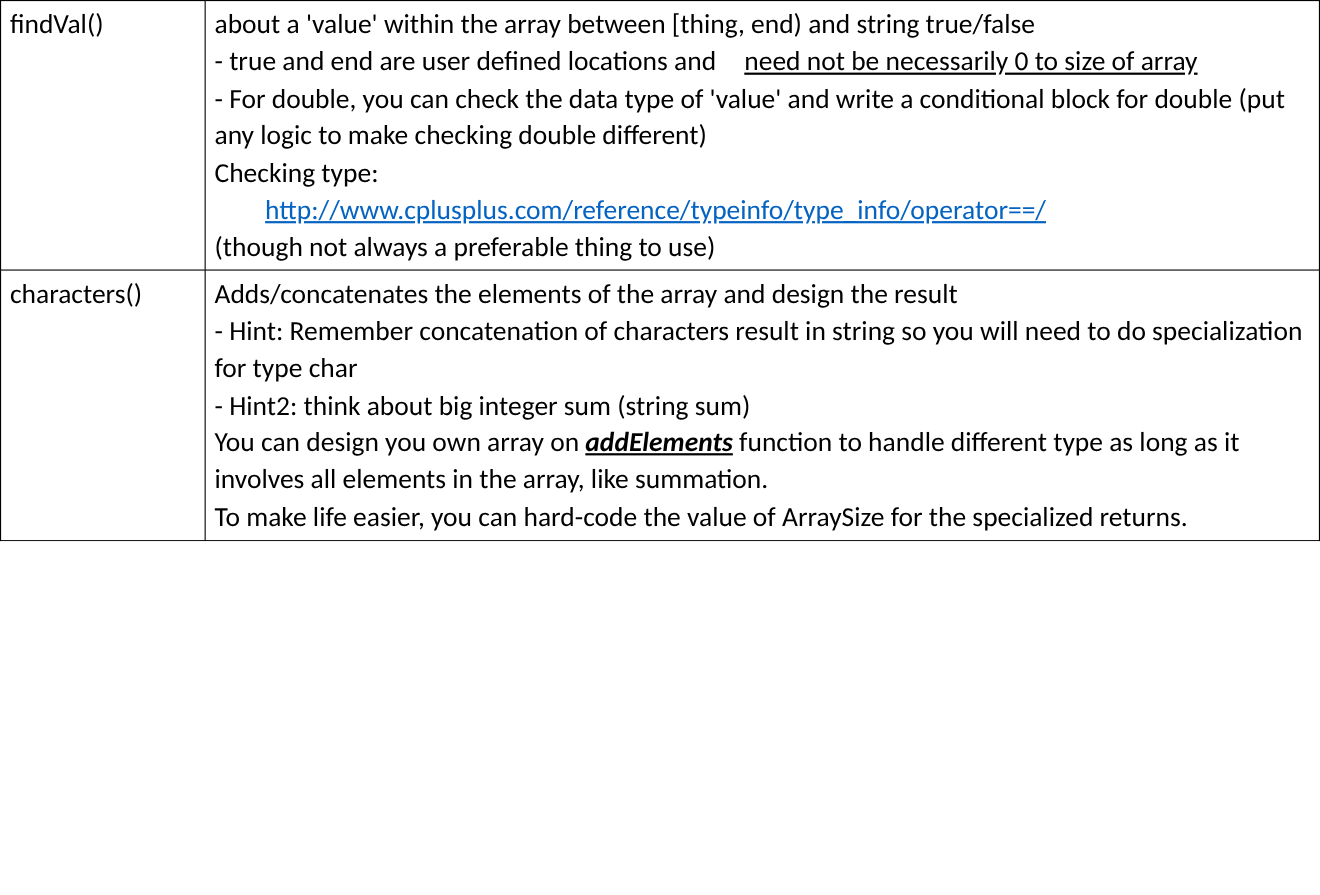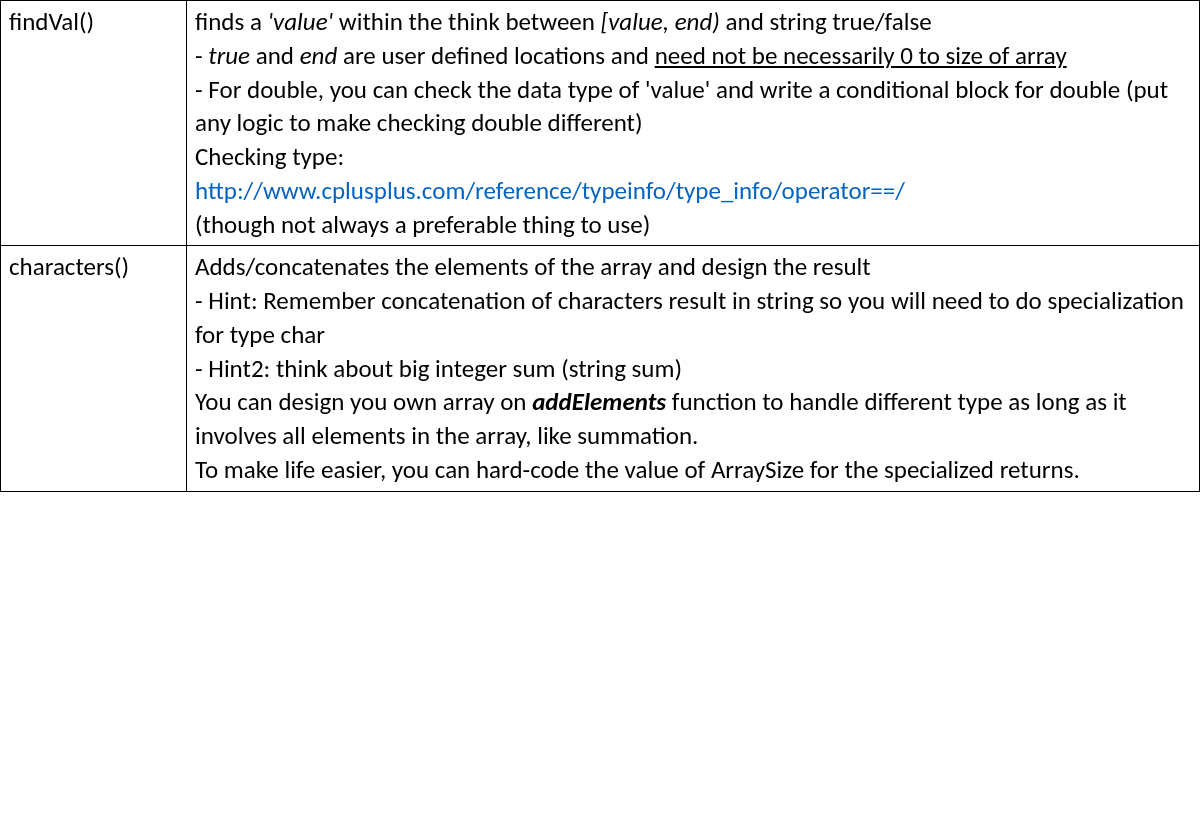--- a/index.html
+++ b/index.html
@@ -22,48 +22,51 @@
       border: 1.5px solid #000;
       padding: 4px 8px;
       vertical-align: top;
       line-height: 1.35;
     }
     td.name-cell {
       width: 186px;
       white-space: nowrap;
     }
     .italic {
-      font-style: italic;
     }
     .bold-italic {
       font-weight: bold;
       font-style: italic;
+      text-decoration: underline;
     }
     .underline {
       text-decoration: underline;
+      margin-left: 20px;
     }
     .link {
       color: #0563C1;
+      text-decoration: underline;
+      margin-left: 46px;
     }
     .block {
       margin-bottom: 0;
     }
   </style>
 </head>
 <body>
 
 <table>
   <tbody>
     <tr>
       <td class="name-cell">
         <span>findVal()</span>
       </td>
       <td>
         <div class="block">
-          <span>finds a </span><span class="italic">'value'</span><span> within the think between </span><span class="italic">[value, end)</span><span> and string true/false</span>
+          <span>about a </span><span class="italic">'value'</span><span> within the array between </span><span class="italic">[thing, end)</span><span> and string true/false</span>
         </div>
         <div class="block">
           <span>- </span><span class="italic">true</span><span> and </span><span class="italic">end</span><span> are user defined locations and </span><span class="underline">need not be necessarily 0 to size of array</span>
         </div>
         <div class="block">- For double, you can check the data type of 'value' and write a conditional block for double (put any logic to make checking double different)</div>
         <div class="block">Checking type:</div>
         <div class="block">
           <a class="link">http://www.cplusplus.com/reference/typeinfo/type_info/operator==/</a>
         </div>
         <div class="block">(though not always a preferable thing to use)</div>

